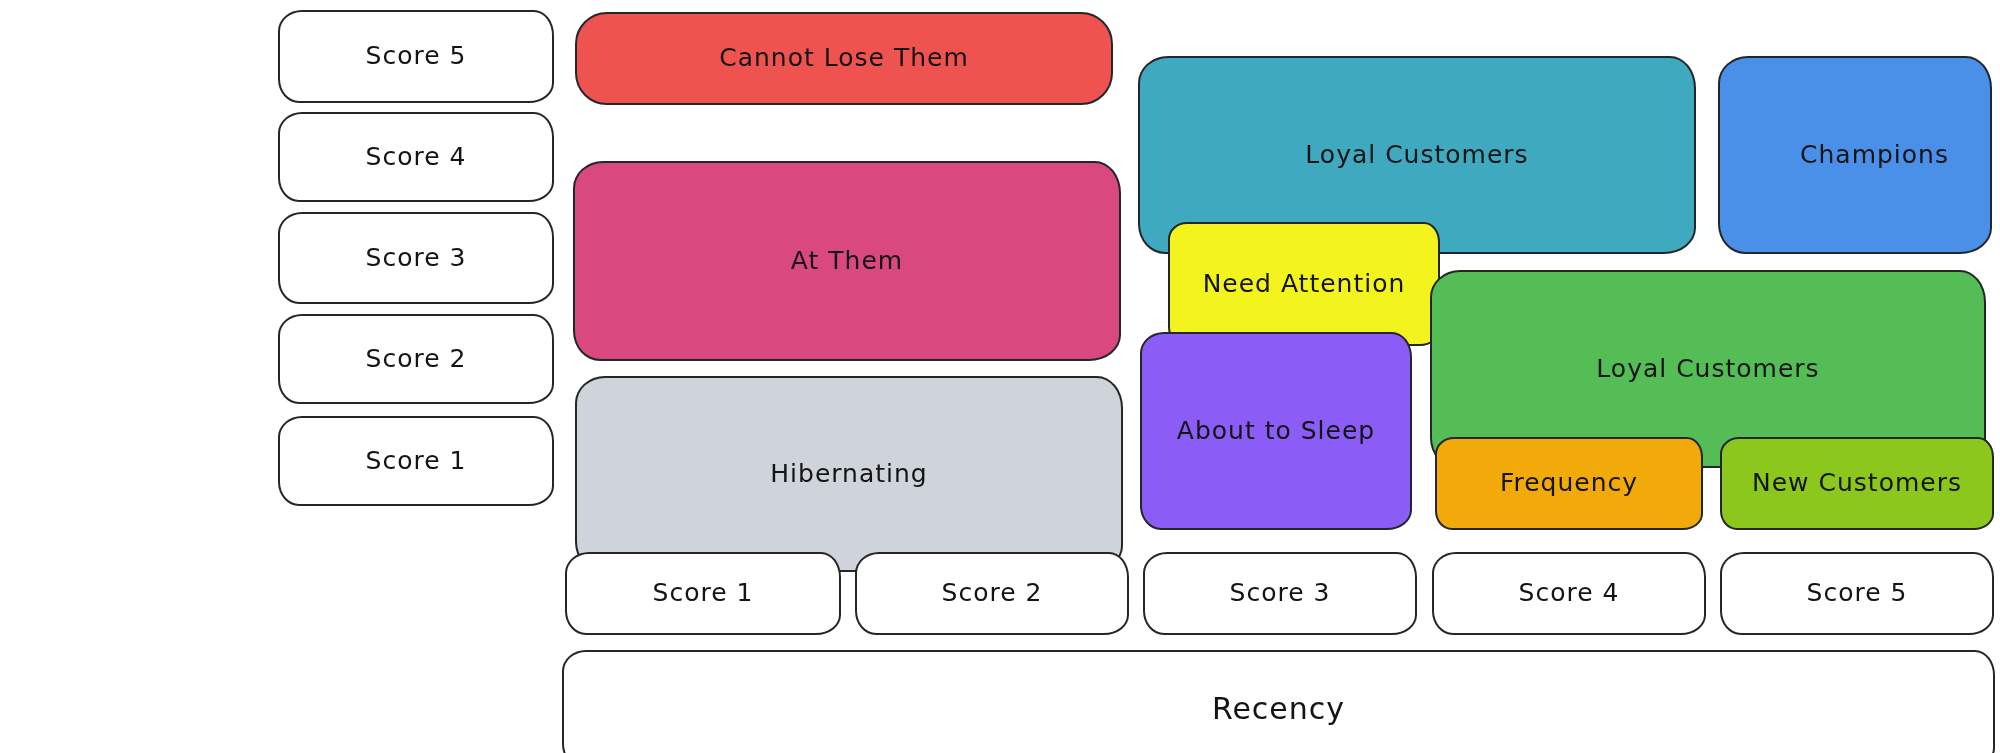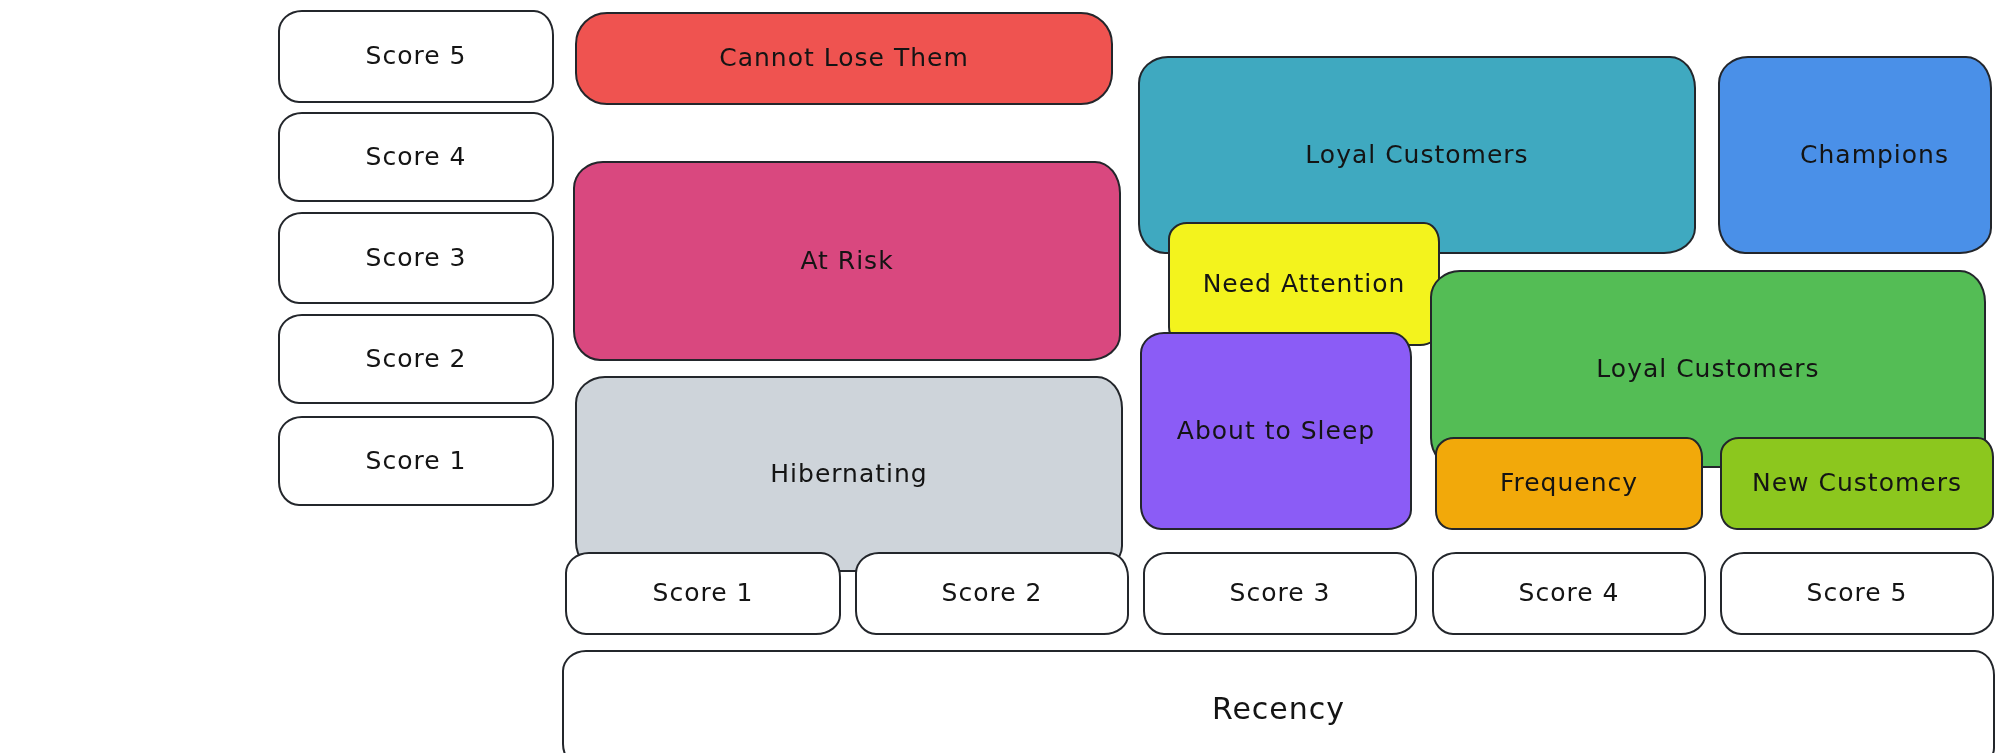--- a/index.html
+++ b/index.html
@@ -69,21 +69,21 @@
 
 
   <div class="box white r-med fscore-5">Score 5</div>
   <div class="box white r-med fscore-4">Score 4</div>
   <div class="box white r-med fscore-3">Score 3</div>
   <div class="box white r-med fscore-2">Score 2</div>
   <div class="box white r-med fscore-1">Score 1</div>
 
   <div class="box r-small seg-cannot-lose" style="background-color: rgb(239, 83, 80);">Cannot Lose Them</div>
 
-  <div class="box r-big seg-at-risk" style="background-color: rgb(217, 72, 127);">At Risk</div>
+  <div class="box r-big seg-at-risk" style="background-color: rgb(217, 72, 127);">At Them</div>
 
   <div class="box r-big seg-hibernating" style="background-color: rgb(206, 212, 218);">Hibernating</div>
 
   <div class="box r-big seg-loyal-top" style="background-color: rgb(63, 169, 192);">Loyal Customers</div>
 
   <div class="box r-big seg-champions" style="background-color: rgb(74, 144, 232); padding-left: 39px;">Champions</div>
 
   <div class="box r-small seg-need-attention" style="background-color: rgb(243, 243, 29);">Need Attention</div>
 
   <div class="box r-big seg-loyal-mid" style="background-color: rgb(84, 189, 85);">Loyal Customers</div>

